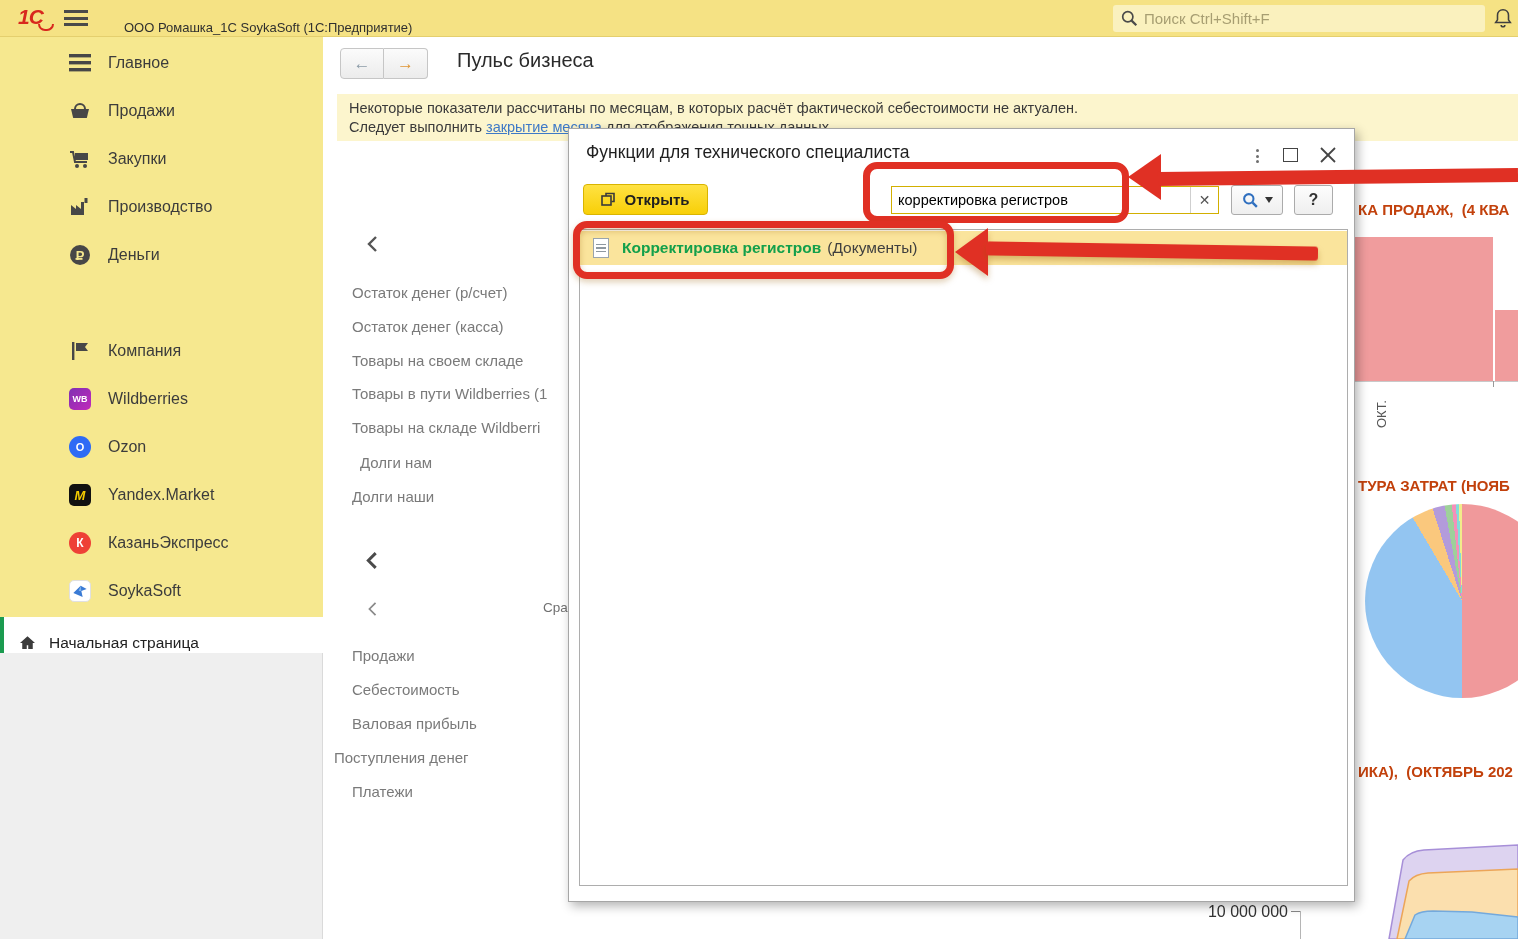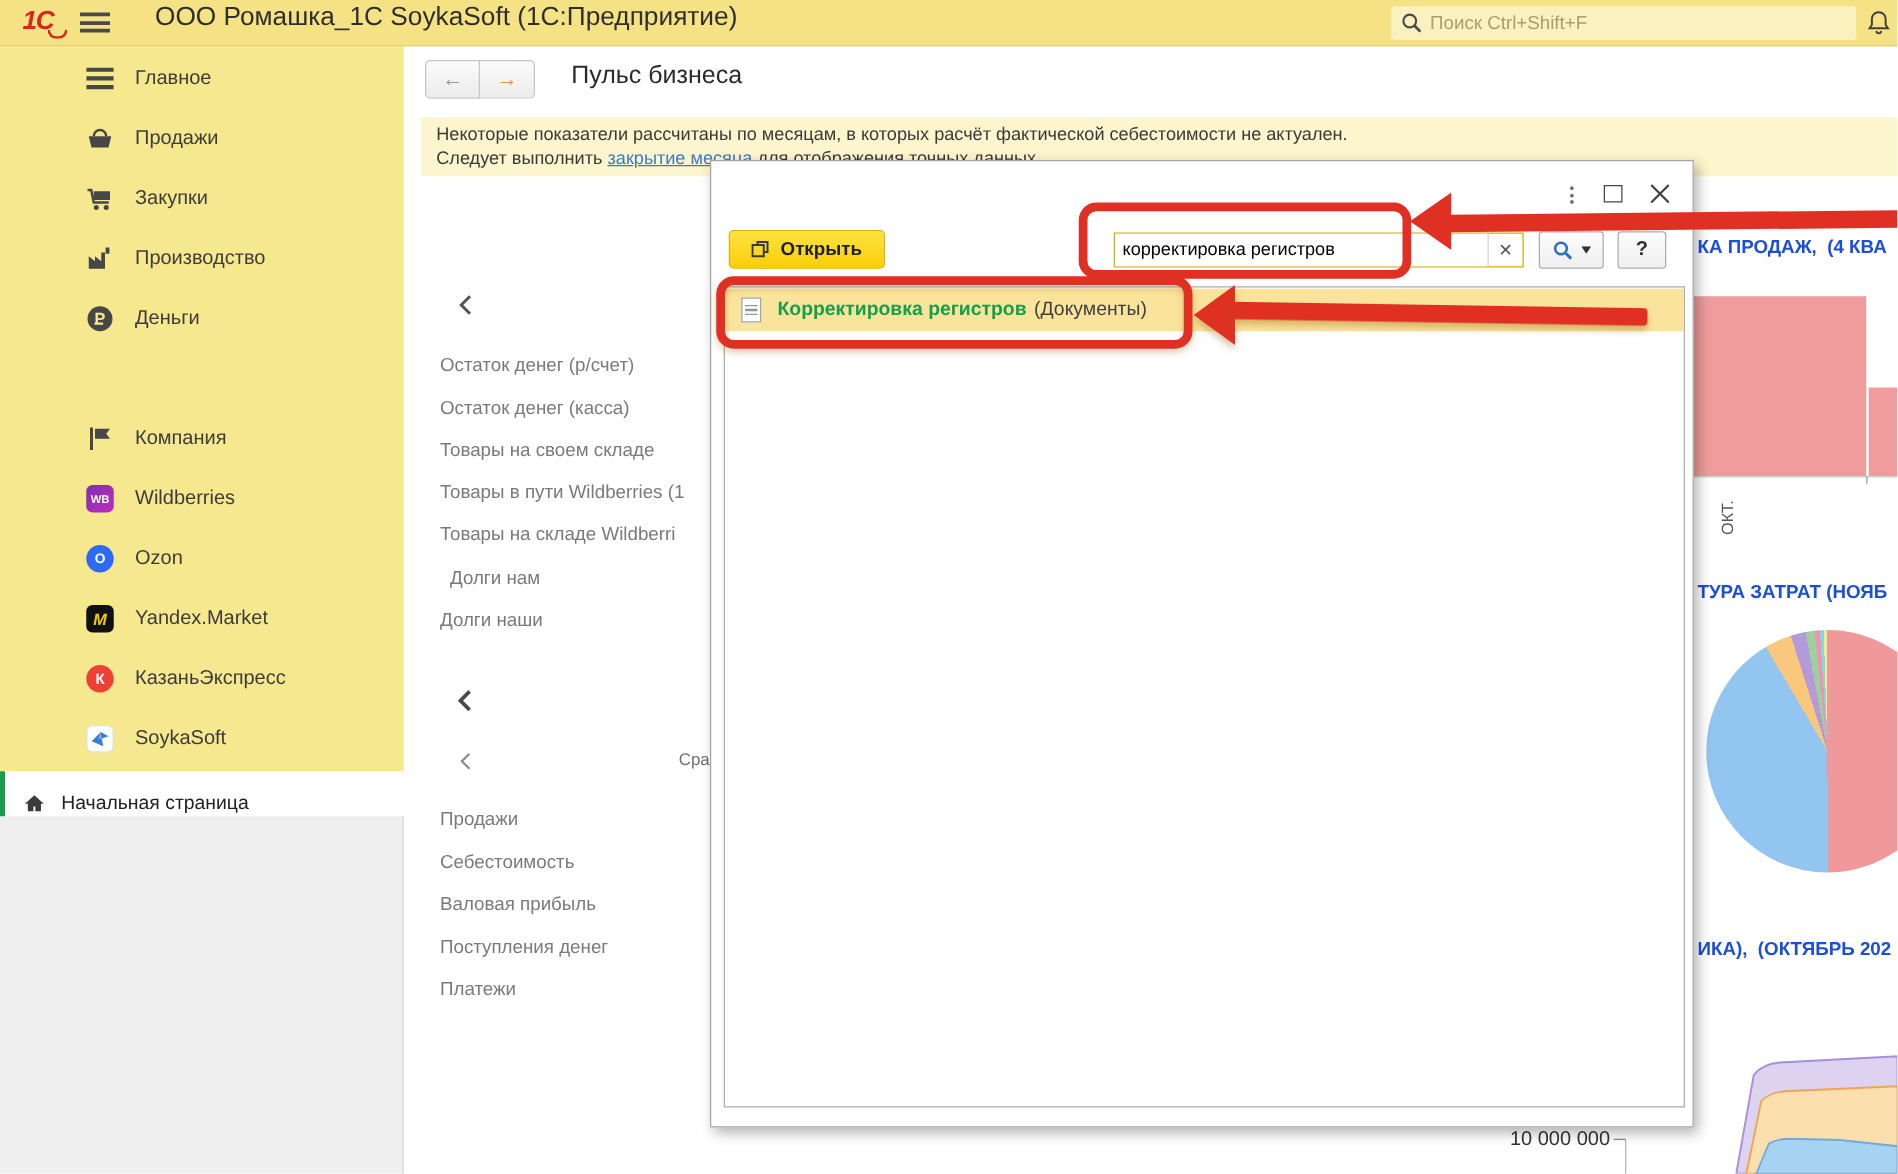--- a/index.html
+++ b/index.html
@@ -6,21 +6,21 @@
   html,body { width:1518px; height:939px; }
   body { font-family:"Liberation Sans", sans-serif; background:#fff; position:relative; overflow:hidden; }
   .abs { position:absolute; }
 
   
   .topbar { left:0; top:0; width:1518px; height:37px; background:#F5E284; border-bottom:1px solid #E4CF6E; z-index:5; }
   .logo { left:18px; top:5px; color:#D8281E; font-weight:bold; font-size:21px; font-style:italic; letter-spacing:-1px; }
   .logo-tail { left:38px; top:24px; width:16px; height:7px; border:2px solid #D8281E; border-top:none; border-radius:0 0 10px 10px; }
   .hamb { left:64px; top:10px; width:24px; height:16px; cursor:pointer; }
   .hamb i { display:block; height:3px; background:#4A4A4A; margin-bottom:3.5px; }
-  .tb-title { left:124px; top:2px; font-size:21px; color:#2F2F2F; }
+  .tb-title { left:124px; top:20px; font-size:13px; color:#2F2F2F; }
   .tb-search { left:1113px; top:5px; width:372px; height:27px; background:#FAF1BE; border-radius:3px; display:flex; align-items:center; padding:0 8px; }
   .tb-search input { border:none; background:transparent; outline:none; font-size:15px; width:100%; color:#55502F; font-family:"Liberation Sans",sans-serif; }
   .tb-search input::placeholder { color:#A79E72; }
   .bell { left:1492px; top:7px; width:22px; height:22px; }
 
   
   .sidebar { left:0; top:37px; width:323px; height:580px; background:#F6E88F; z-index:4; }
   .sb-item { position:absolute; left:0; width:323px; height:48px; display:flex; align-items:center; cursor:pointer;margin-left:46px; }
   .sb-ico { position:absolute; left:22px; width:24px; height:24px; display:flex; align-items:center; justify-content:center; color:#474747; }
   .sb-label { position:absolute; left:62px; font-size:16px; color:#3C3C3C; }
@@ -42,21 +42,21 @@
   .nav-fwd  { border-radius:0 4px 4px 0; border-left:none; color:#E09636; }
   .page-title { left:457px; top:49px; font-size:20px; color:#2B2B2B; z-index:1; }
   .warnband { left:337px; top:94px; width:1181px; height:47px; background:#FCF5CD; z-index:1; padding:5px 12px; font-size:14.5px; color:#3A3A3A; line-height:19px; }
   .warnband a { color:#3E79C7; text-decoration:underline; cursor:pointer; }
 
   .chev { z-index:1; }
   .dash-item { z-index:1; font-size:15px; color:#7A7A7A; white-space:nowrap; width:218px; overflow:hidden; cursor:pointer; }
   .cmp-clip { left:543px; top:600px; font-size:13.5px; color:#707070; z-index:1; }
 
   
-  .chart-title { font-weight:bold; font-size:15px; color:#1d4ed8; z-index:1; white-space:pre; }
+  .chart-title { font-weight:bold; font-size:15px; color:#c2410c; z-index:1; white-space:pre;margin-top:12px; }
   .bar { background:#F09C9D; z-index:1; }
   .bar-axis { left:1320px; top:381px; width:198px; height:1px; background:#C9C9C9; z-index:1; }
   .bar-tick { left:1493px; top:381px; width:1px; height:6px; background:#999; z-index:1; }
   .okt { left:1374px; top:428px; transform:rotate(-90deg); transform-origin:0 0; font-size:13px; color:#555; z-index:1; white-space:nowrap; }
   .pie { left:1365px; top:504px; width:194px; height:194px; border-radius:50%; z-index:1; }
   .yaxis-label { left:1188px; top:903px; width:100px; text-align:right; font-size:16px; color:#333; z-index:1; }
   .yaxis-tick { left:1291px; top:911px; width:9px; height:1px; background:#888; z-index:1; }
   .yaxis-line { left:1300px; top:911px; width:1px; height:28px; background:#B5B5B5; z-index:1; }
   .area-svg { left:1300px; top:838px; z-index:1; }
 
@@ -247,21 +247,21 @@
     <polyline points="11,2 4,9 11,16" fill="none" stroke="#4A4A4A" stroke-width="2.8"></polyline>
   </svg>
 <svg class="abs chev" style="left:366px;top:601px" width="13" height="16" viewBox="0 0 15 18">
     <polyline points="11,2 4,9 11,16" fill="none" stroke="#8A8A8A" stroke-width="2"></polyline>
   </svg>
 <div class="abs cmp-clip">Сра</div>
 
 <div class="abs dash-item" style="left:352px;top:647px">Продажи</div>
 <div class="abs dash-item" style="left:352px;top:681px">Себестоимость</div>
 <div class="abs dash-item" style="left:352px;top:715px">Валовая прибыль</div>
-<div class="abs dash-item" style="left:352px;top:749px">Поступления денег</div>
+<div class="abs dash-item" style="left:334px;top:749px">Поступления денег</div>
 <div class="abs dash-item" style="left:352px;top:783px">Платежи</div>
 
 <div class="abs chart-title" style="left:1358px;top:189px">КА ПРОДАЖ,  (4 КВА</div>
 <div class="abs bar" style="left:1320px;top:237px;width:173px;height:144px"></div>
 <div class="abs bar" style="left:1495px;top:310px;width:23px;height:71px"></div>
 <div class="abs bar-axis"></div>
 <div class="abs bar-tick"></div>
 <div class="abs okt">ОКТ.</div>
 
 <div class="abs chart-title" style="left:1358px;top:465px">ТУРА ЗАТРАТ (НОЯБ</div>
@@ -271,20 +271,21 @@
 <div class="abs yaxis-label">10 000 000</div>
 <div class="abs yaxis-tick"></div>
 <div class="abs yaxis-line"></div>
 <svg class="abs area-svg" width="218" height="101" viewBox="0 0 218 101">
   <path d="M 89 101 L 103 22 Q 110 13 124 12 L 218 7 L 218 101 Z" fill="#DDD3F0" stroke="#A78FD8" stroke-width="1.5"></path>
   <path d="M 97 101 L 109 43 Q 115 36 128 35 L 218 31 L 218 101 Z" fill="#FBDFAE" stroke="#ECA558" stroke-width="1.5"></path>
   <path d="M 105 101 L 115 77 Q 121 73 133 73 L 172 74 L 218 79 L 218 101 Z" fill="#A7D3F2" stroke="#74A9DC" stroke-width="1.5"></path>
 </svg>
 
 <div class="abs modal">
+  <div class="m-title">Функции для технического специалиста</div>
   <div class="m-dots">
       <i></i>
       <i></i>
       <i></i>
     </div>
   <div class="m-max"></div>
   <svg class="m-close" viewBox="0 0 18 18">
       <line x1="2" y1="2" x2="16" y2="16" stroke="#444" stroke-width="1.8"></line>
       <line x1="16" y1="2" x2="2" y2="16" stroke="#444" stroke-width="1.8"></line>
     </svg>

